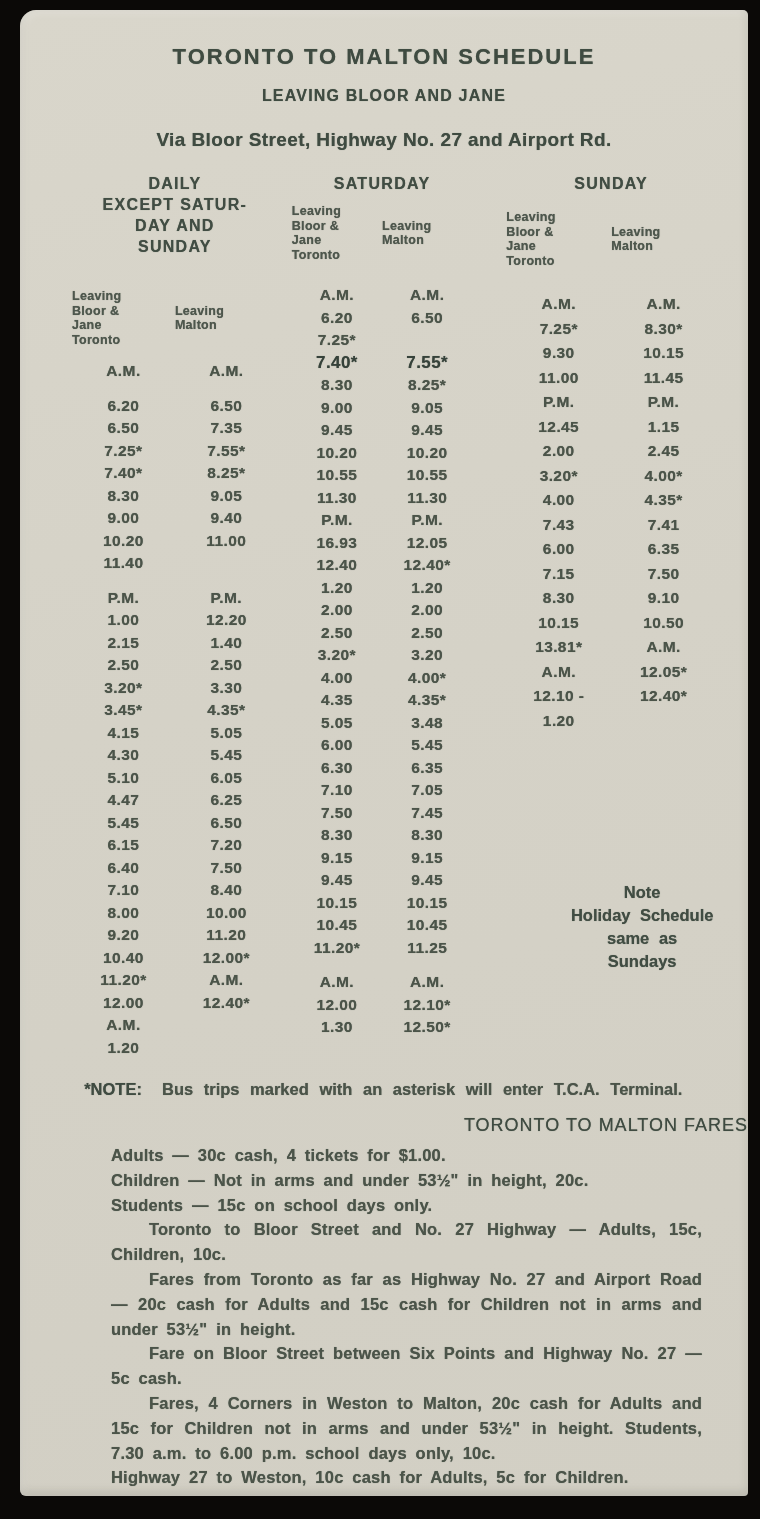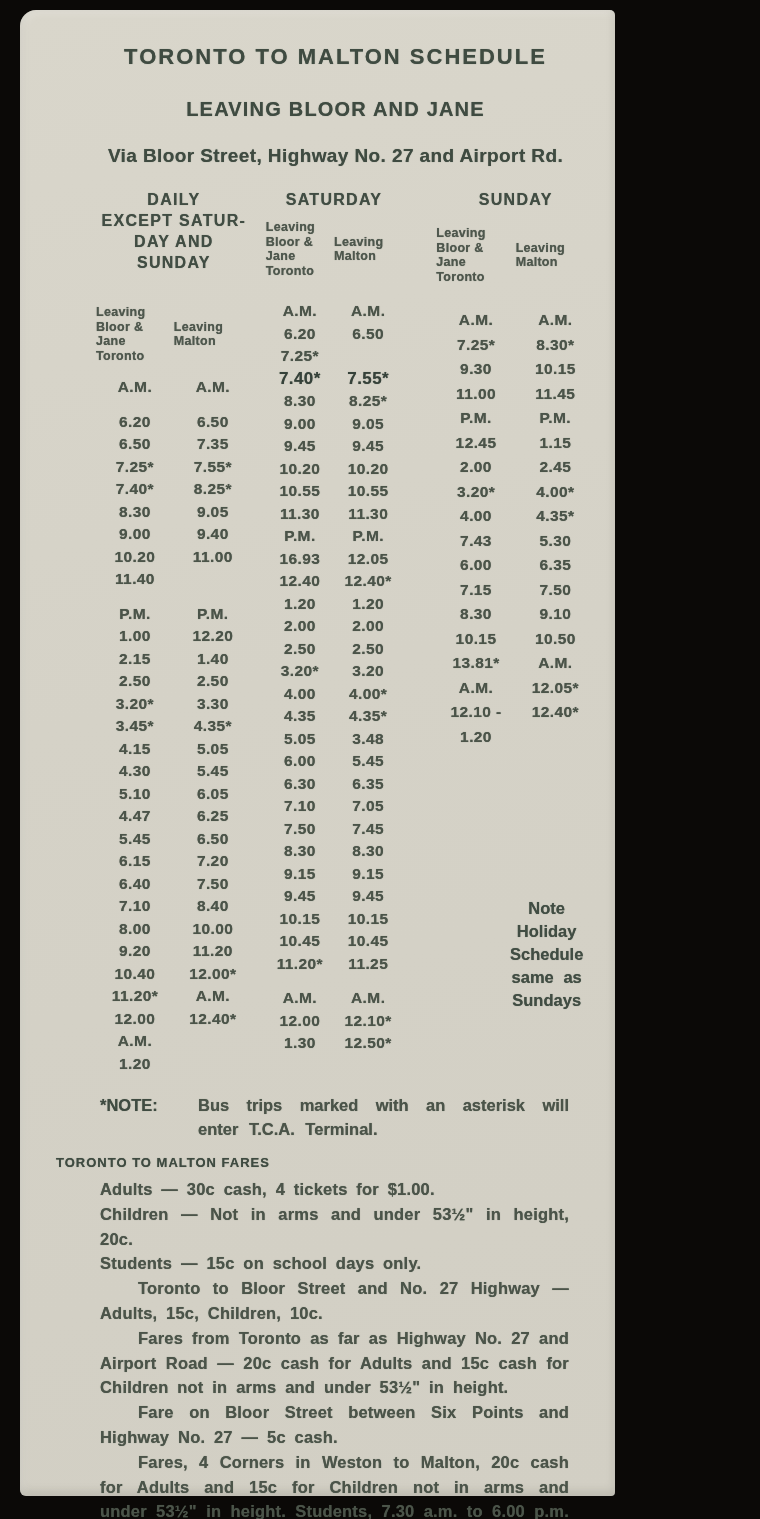--- a/index.html
+++ b/index.html
@@ -2,35 +2,34 @@
 <html><head>
 <meta charset="utf-8">
 <style>
   html,body{margin:0;padding:0;}
   body{
     width:760px;height:1519px;position:relative;overflow:hidden;
     background:#0b0907;
     font-family:"Liberation Sans","DejaVu Sans",sans-serif;
   }
   .paper{
-    position:absolute;left:20px;top:10px;width:559px;height:1486px;
+    position:absolute;left:20px;top:10px;width:728px;height:1486px;
     background:linear-gradient(168deg,#d9d6cb 0%,#d5d2c7 45%,#d2cfc4 100%);
     border-radius:16px 5px 4px 6px;
     color:#4b5449;
     box-shadow:inset 0 -4px 10px rgba(40,40,30,.14), inset 3px 3px 8px rgba(255,255,255,.25);
-    padding-left:36px;
   }
   .paper *{text-shadow:0 0 .7px rgba(72,82,72,.85);}
   
   .hdr{text-align:center;color:#3f4b41;}
   .hdr h1{font-size:22px;letter-spacing:2px;margin:34px 0 0;font-weight:bold;}
-  .hdr h2{font-size:20px;letter-spacing:1.2px;margin:28px 0 0;font-weight:bold;}
+  .hdr h2{font-size:16px;letter-spacing:1.2px;margin:17px 0 0;font-weight:bold;}
   .hdr h3{font-size:19px;letter-spacing:.4px;margin:24px 0 0;font-weight:bold;}
   
-  .schedule{display:flex;margin:22px 0 0;padding:0 20px 0 40px;height:892px;align-items:flex-start;}
+  .schedule{display:flex;margin:22px 12px 0;padding:0 20px 0 40px;height:892px;align-items:flex-start;}
   .col{display:flex;flex-direction:column;}
   .col-0{width:212px;margin-right:14px;}
   .col-1{width:186px;margin-right:34px;}
   .col-2{width:216px;position:relative;}
   .day-header{
     text-align:center;font-size:16px;font-weight:bold;letter-spacing:1.3px;
     white-space:pre-line;line-height:21px;color:#414d43;
   }
   .subheads{display:flex;align-items:center;}
   .col-0 .subheads{margin-top:32px;}
@@ -49,26 +48,26 @@
   .trow.bold-row{font-size:17px;color:#36423a;}
   .trow.gap-row{height:12px;}
   .col-note{
     margin-top:148px;padding-left:62px;text-align:center;
     font-size:16.5px;font-weight:bold;line-height:23px;white-space:pre-line;
     word-spacing:5px;color:#414d43;
   }
   
   .footnote{display:flex;padding:0 46px 0 44px;margin-top:12px;
             font-size:16.5px;font-weight:bold;line-height:24px;}
-  .fn-label{width:98px;flex:none;color:#3f4b41;}
+  .fn-label{width:98px;flex:none;color:#3f4b41;text-align:center;}
   .fn-text{flex:1;text-align:justify;word-spacing:6px;}
   
-  .fares-title{text-align:left;font-size:13px;font-weight:bold;letter-spacing:1px;
+  .fares-title{text-align:right;font-size:18px;font-weight:normal;letter-spacing:1px;
                margin:14px 0 0;color:#3f4b41;}
-  .fares{padding:0 46px 0 44px;margin-top:7px;}
+  .fares{padding:0 46px 0 44px;margin-top:7px;margin-left:47px;}
   .fare{margin:0;font-size:16.5px;font-weight:bold;line-height:24.8px;
         text-align:justify;word-spacing:4px;letter-spacing:.2px;}
   .fare.indent{text-indent:38px;}
 </style>
 </head>
 <body>
 
 <div class="paper">
 
   <div class="hdr">
@@ -404,21 +403,21 @@
           <div class="trow">
             <span>3.20*</span>
             <span>4.00*</span>
           </div>
           <div class="trow">
             <span>4.00</span>
             <span>4.35*</span>
           </div>
           <div class="trow">
             <span>7.43</span>
-            <span>5.30</span>
+            <span>7.41</span>
           </div>
           <div class="trow">
             <span>6.00</span>
             <span>6.35</span>
           </div>
           <div class="trow">
             <span>7.15</span>
             <span>7.50</span>
           </div>
           <div class="trow">

